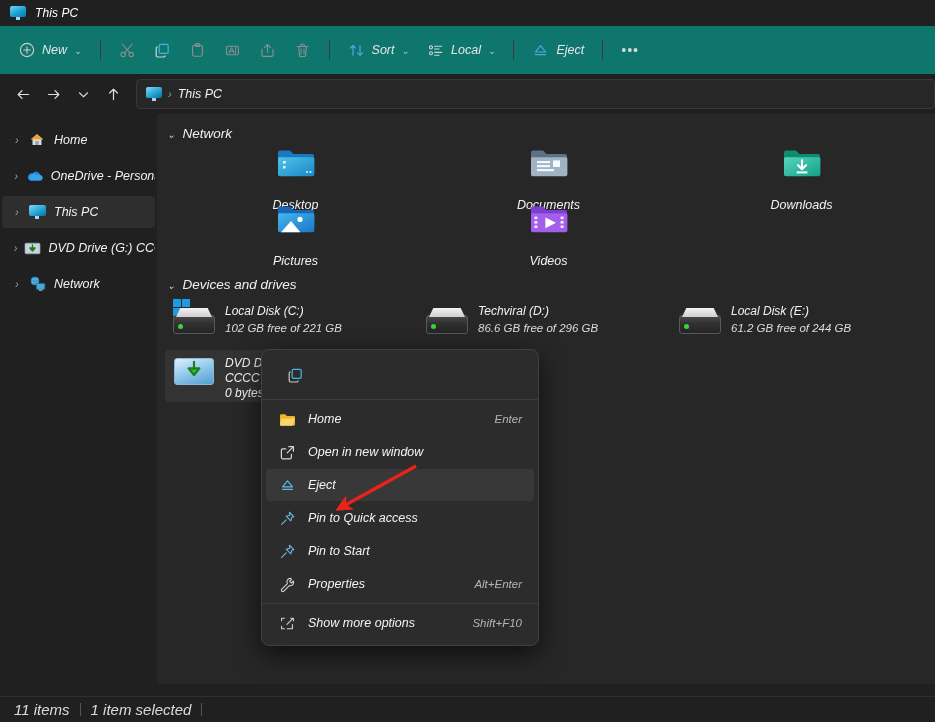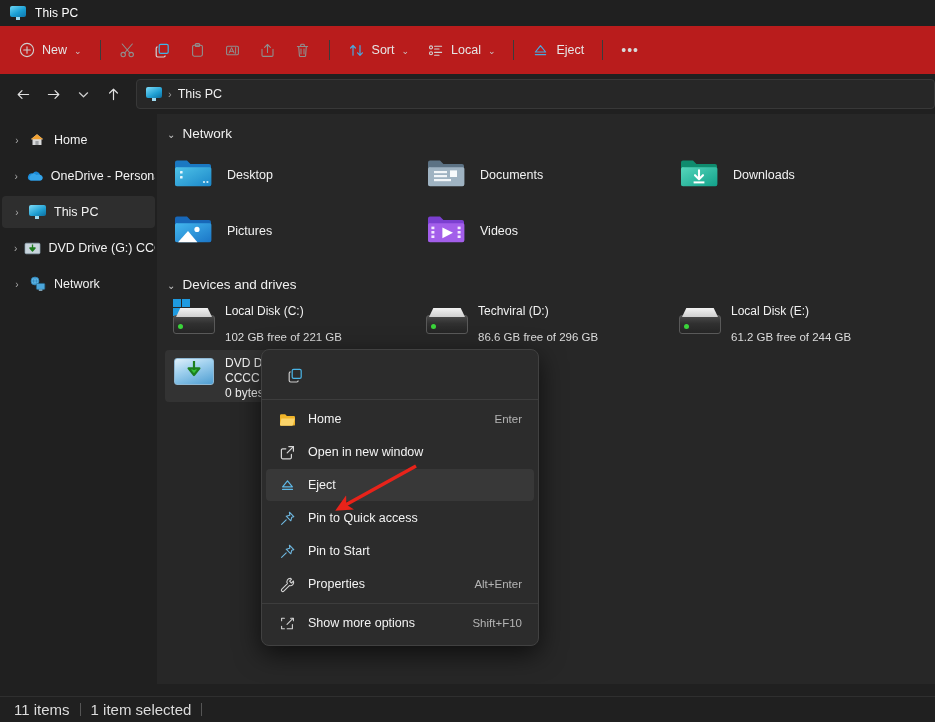--- a/index.html
+++ b/index.html
@@ -3,42 +3,42 @@
 <meta charset="utf-8">
 <style>
   * { box-sizing: border-box; margin: 0; padding: 0; }
   html, body {
     width: 935px; height: 722px;
     background: #1f1f1f;
     font-family: "Liberation Sans", sans-serif;
     color: #ffffff;
     overflow: hidden;
   }
-  .app { position: relative; width: 935px; height: 722px; background: #202020; }
+  .app { position: relative; width: 935px; height: 722px; background: #202020; font-style: italic; }
 
   
   .titlebar {
     height: 26px; display: flex; align-items: center;
     padding-left: 10px; background: #202020;
   }
   .title-icon { width: 16px; height: 14px; position: relative; margin-right: 9px; }
   .title-icon .mon {
     position: absolute; left: 0; top: 0; width: 16px; height: 11px;
     border-radius: 2px;
     background: linear-gradient(150deg,#6fd8f7 0%, #1a9fd4 55%, #0f76ad 100%);
   }
   .title-icon .stand {
     position: absolute; left: 6px; top: 11px; width: 4px; height: 3px; background: #9fd9ef;
   }
   .title-text { font-size: 12px; color: #fff; letter-spacing: .1px; }
 
   
   .toolbar {
     height: 48px; display: flex; align-items: center;
-    padding: 0 10px; background: #b91c1c; gap: 0px;
+    padding: 0 10px; background: #0f766e; gap: 0px;
   }
   .tb-btn {
     height: 32px; display: flex; align-items: center; gap: 7px;
     padding: 0 9px; border-radius: 5px; cursor: default;
     color: #e6e6e6; font-size: 12.5px; white-space: nowrap;
   }
   .tb-sep { width: 1px; height: 20px; background: #3b3b3b; margin: 0 9px; }
   .chev { font-size: 9px; color: #c8c8c8; line-height: 1; transform: translateY(1px); }
   .icon-svg { display: block; }
 
@@ -82,32 +82,32 @@
   .sec-head {
     display: flex; align-items: center; gap: 7px;
     padding: 12px 0 6px 10px; font-size: 13.5px; color: #f0f0f0;
   }
   .sec-chev { font-size: 10px; color: #c6c6c6; transform: translateY(1px); }
 
   .grid { display: flex; flex-wrap: wrap; padding-left: 8px; }
 
   .folder-tile {
     width: 253px; height: 56px; display: flex; align-items: center;
-    padding-left: 8px; border-radius: 4px; gap: 14px; cursor: default;
+    padding-left: 8px; border-radius: 4px; gap: 14px; cursor: default; flex-direction: column;
   }
   .folder-name { font-size: 12.5px; color: #f2f2f2; }
 
   .drive-tile {
     width: 253px; height: 52px; display: flex; align-items: flex-start;
     padding: 4px 0 0 8px; border-radius: 4px; gap: 10px; cursor: default;
   }
   .drive-tile.sel { background: #333333; }
   .drive-info { padding-top: 2px; width: 192px; }
   .drive-name { font-size: 12px; color: #f2f2f2; margin-bottom: 4px; }
-  .drive-sub { font-size: 11.5px; color: #dcdcdc; margin-top: 13px; }
+  .drive-sub { font-size: 11.5px; color: #dcdcdc; margin-top: 4px; }
   .bar { width: 190px; height: 9px; background: #e6e6e6; border-radius: 1px; overflow: hidden; }
   .bar > i { display: block; height: 100%; background: #1e9ae0; }
 
   
   .hdd { position: relative; width: 42px; height: 34px; }
   .hdd .body2 {
     position: absolute; left: 0; bottom: 2px; width: 42px; height: 19px; border-radius: 3px;
     background: linear-gradient(180deg,#4a4a4a 0%, #303030 45%, #252525 100%);
     border: 1px solid #595959;
   }

